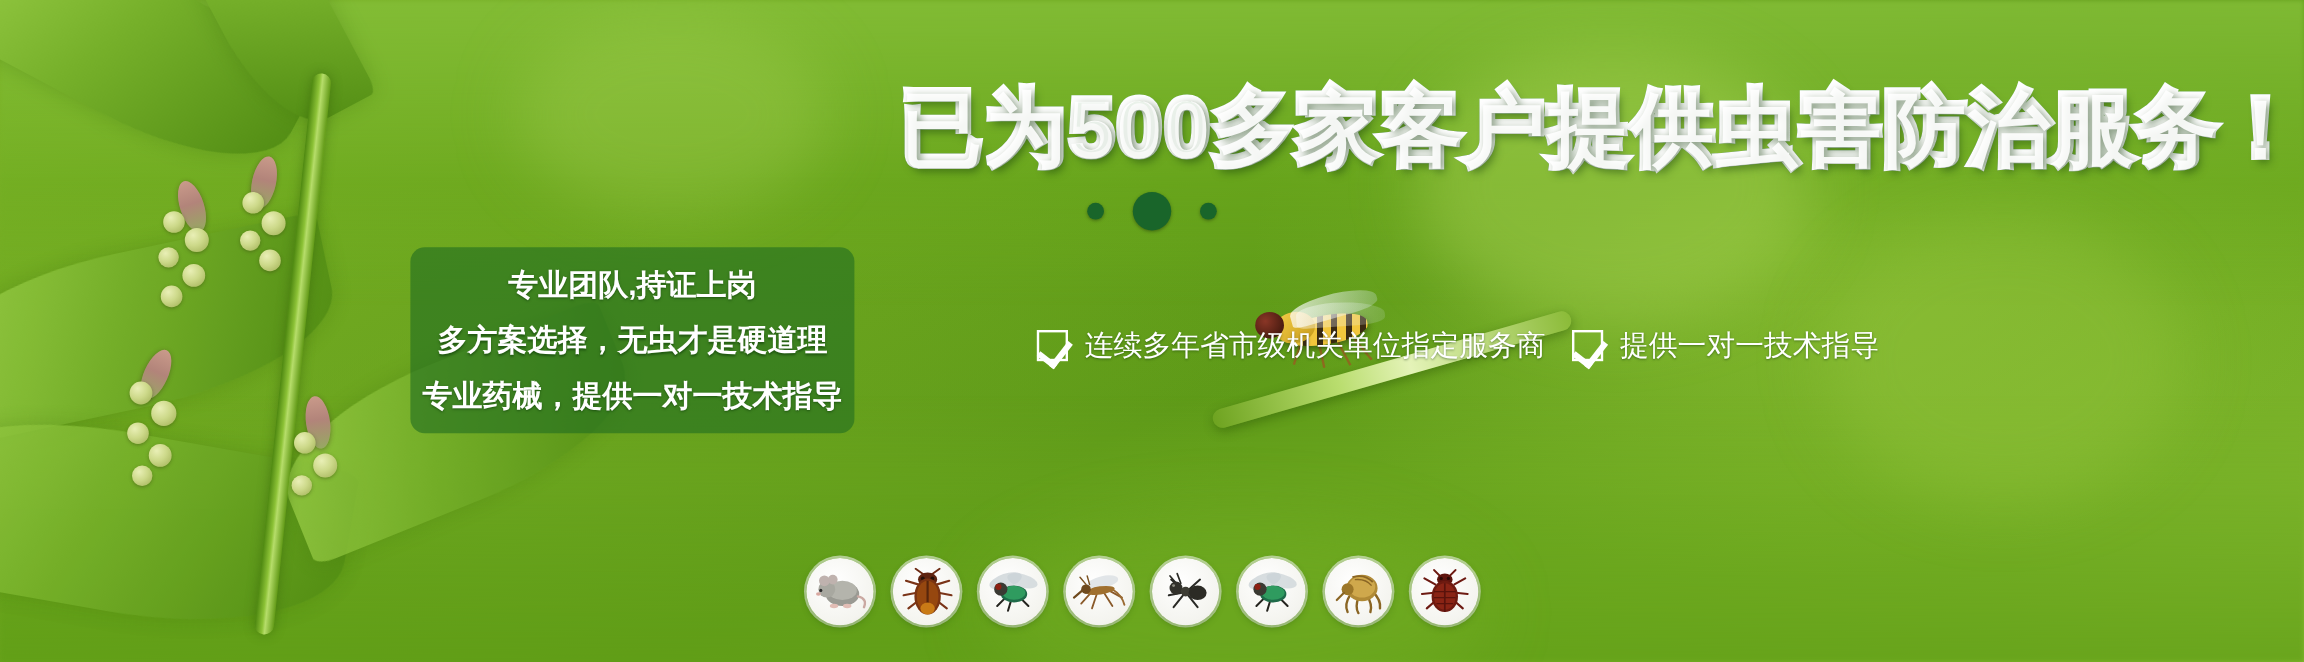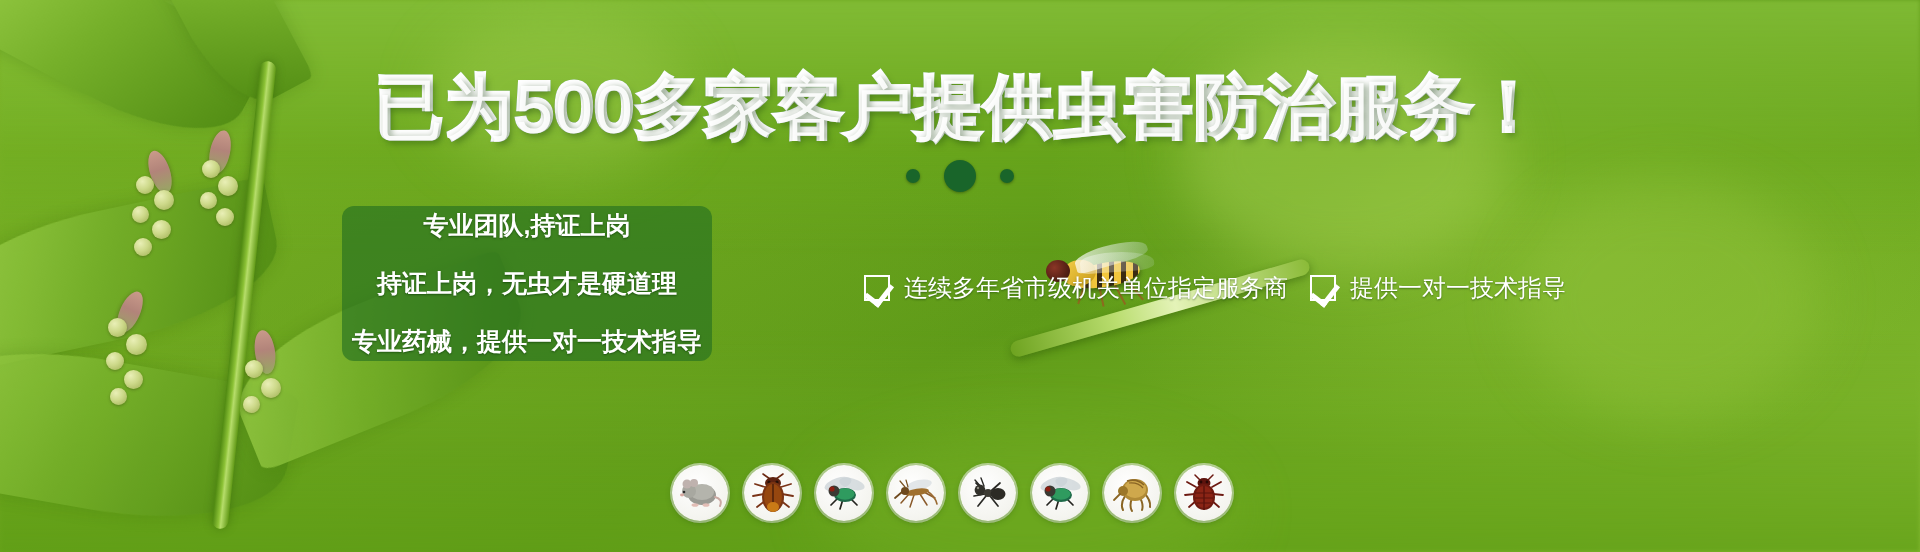--- a/index.html
+++ b/index.html
@@ -105,23 +105,23 @@
     transform:rotate(-16deg);
   }
   .fly-wing2 { left:40px; top:9px; transform:rotate(-4deg); opacity:.6; }
   .fly-leg {
     position:absolute; width:2px; height:22px; background:#8d6a1e; transform-origin:top center;
   }
 
   
   .headline {
     position:absolute; left:0; right:0; top:72px;
-    text-align:center;
+    text-align:right;
     font-size:68px;
-    font-weight:normal;
+    font-weight:bold;
     letter-spacing:2px;
     line-height:1;
     color:#0f5a22;
     -webkit-text-stroke:6px #ffffff;
     paint-order:stroke fill;
     text-shadow:
       0 3px 0 rgba(255,255,255,.9),
       3px 5px 7px rgba(20,60,10,.55);
     white-space:nowrap;
   }
@@ -141,21 +141,21 @@
   .dot.small { width:14px; height:14px; }
   .dot.big   { width:32px; height:32px; }
 
   
   .textpanel {
     position:absolute; left:342px; top:206px; width:370px; height:155px;
     background:rgba(34,110,32,0.62);
     border-radius:12px;
     display:flex; flex-direction:column;
     align-items:center; justify-content:center;
-    gap:25px;
+    gap:13px;
     padding:10px 0;
   }
   .panel-line {
     color:#ffffff;
     font-weight:bold;
     white-space:nowrap;
     text-shadow:0 1px 2px rgba(0,40,0,.5);
   }
   .panel-line.l1 { font-size:25px; }
   .panel-line.l2 { font-size:25px; }
@@ -273,21 +273,21 @@
   </h1>
 
   <div class="dots">
     <span class="dot small"></span>
     <span class="dot big"></span>
     <span class="dot small"></span>
   </div>
 
   <div class="textpanel">
     <div class="panel-line l1">专业团队,持证上岗</div>
-    <div class="panel-line l2">持证上岗，无虫才是硬道理</div>
+    <div class="panel-line l2">多方案选择，无虫才是硬道理</div>
     <div class="panel-line l3">专业药械，提供一对一技术指导</div>
   </div>
 
   <div class="checklist">
     <div class="check-item">
       <span class="check-box"></span>
       <span class="check-text">连续多年省市级机关单位指定服务商</span>
     </div>
     <div class="check-item">
       <span class="check-box"></span>

